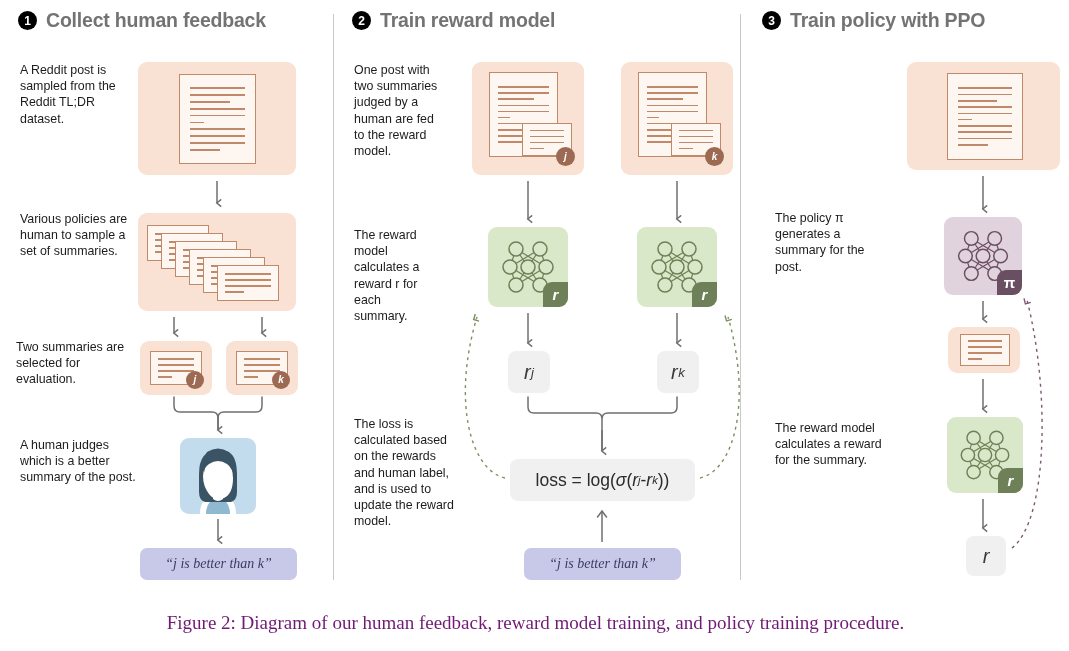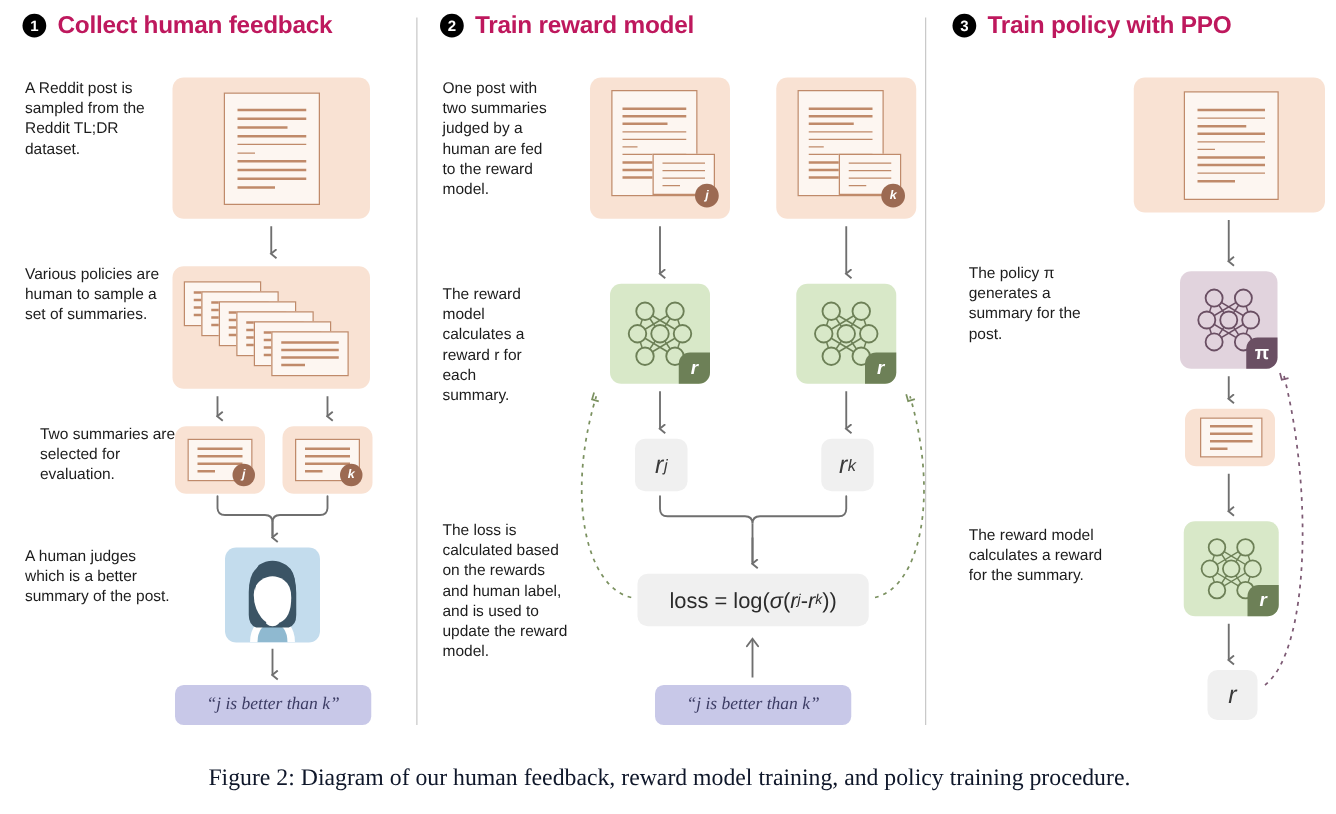--- a/index.html
+++ b/index.html
@@ -13,21 +13,21 @@
   .div2{left:740px;}
 
   
   .hdr{position:absolute;display:flex;align-items:center;gap:9px;}
   .h1{left:18px;top:9px;}
   .h2{left:18px;top:9px;}
   .h3{left:20px;top:9px;}
   .num{width:19px;height:19px;border-radius:50%;background:#000;color:#fff;
        font-size:12px;font-weight:bold;display:flex;align-items:center;
        justify-content:center;line-height:1;flex:none;}
-  .htxt{font-size:19.5px;font-weight:bold;letter-spacing:-0.2px;color:#be185d;
+  .htxt{font-size:19.5px;font-weight:bold;letter-spacing:-0.2px;color:#737373;
         white-space:nowrap;}
 
   
   .cap{position:absolute;font-size:12.4px;line-height:16.2px;color:#1c1c1c;}
 
   
   .tile{position:absolute;border-radius:9px;box-sizing:border-box;}
   .tile-orange{background:#f9e2d3;}
   .tile-green{background:#d8e8c8;}
   .tile-purple{background:#e1d3dd;}
@@ -79,38 +79,38 @@
        font-family:"Liberation Serif",serif;font-style:italic;
        font-size:14px;color:#3b3b63;}
 
   
   svg.ov{position:absolute;left:0;top:0;width:1069px;height:651px;
          pointer-events:none;overflow:visible;}
 
   
   .figcap{position:absolute;left:28px;top:612px;width:1015px;
           font-family:"Liberation Serif",serif;font-size:19px;
-          color:#0f172a;text-align:center;}
+          color:#701a75;text-align:center;}
 </style>
 </head>
 <body>
 
 <div class="canvas">
 
   <div class="divider div1"></div>
   <div class="divider div2"></div>
 
   <div class="hdr h1">
     <div class="num">1</div>
     <div class="htxt">Collect human feedback</div>
   </div>
 
   <div class="cap" style="left:20px;top:62px;width:105px;">A Reddit post is sampled from the Reddit TL;DR dataset.</div>
   <div class="cap" style="left:20px;top:211px;width:112px;">Various policies are human to sample a set of summaries.</div>
-  <div class="cap" style="left:32px;top:339px;width:112px;">Two summaries are selected for evaluation.</div>
+  <div class="cap" style="left:16px;top:339px;width:112px;">Two summaries are selected for evaluation.</div>
   <div class="cap" style="left:20px;top:437px;width:118px;">A human judges which is a better summary of the post.</div>
 
   <div class="tile tile-orange" style="left:138px;top:62px;width:158px;height:113px;">
     <div class="doc" style="left:41px;top:12px;width:77px;height:90px;">
       <div class="lnwrap">
         <div class="ln" style="width:100%"></div>
         <div class="ln" style="width:100%"></div>
         <div class="ln" style="width:72%"></div>
         <div class="ln" style="width:100%"></div>
         <div class="ln" style="width:100%"></div>

